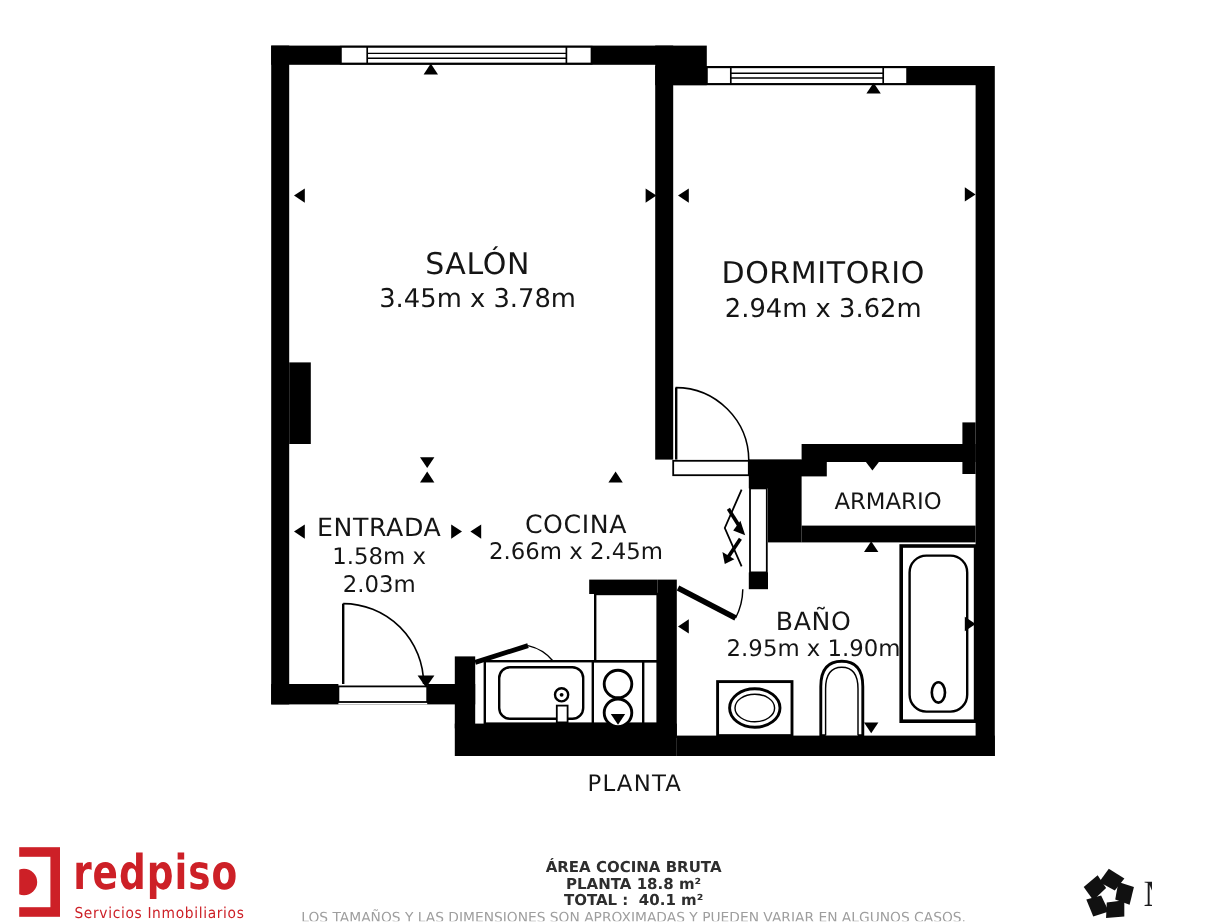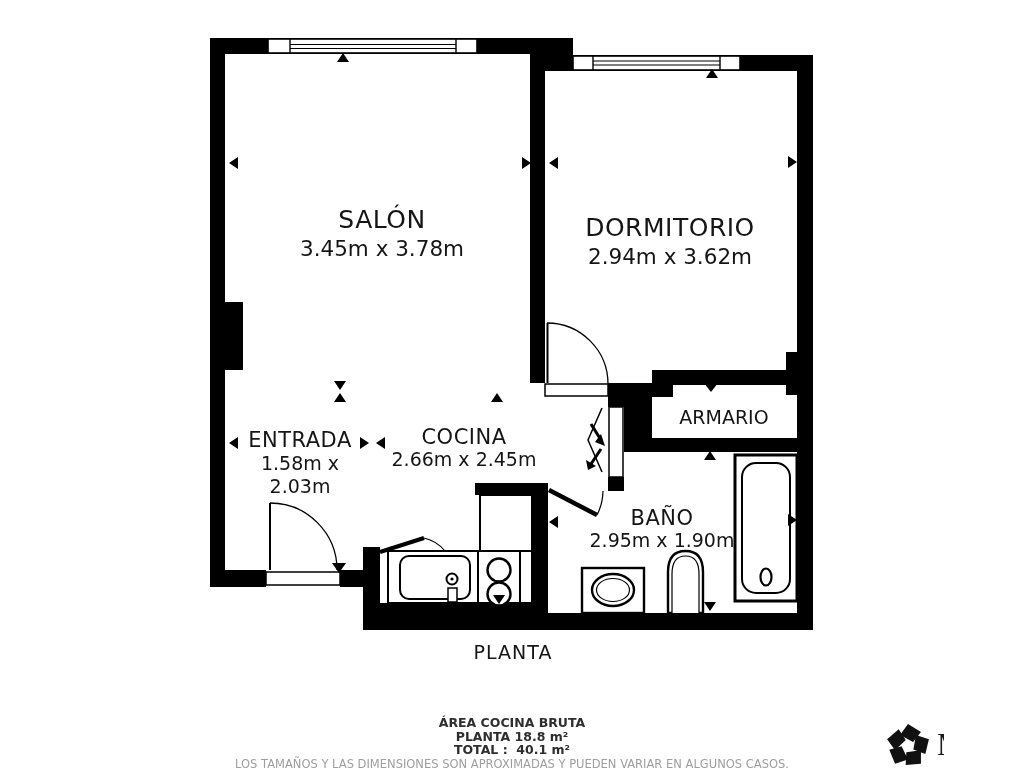--- a/index.html
+++ b/index.html
@@ -1,17 +1,17 @@
 <!DOCTYPE html>
 <html><head>
 <meta charset="utf-8">
 <style>
   html,body{margin:0;padding:0;background:#fff;}
   .stage{position:relative;width:944px;height:768px;background:#ffffff;overflow:hidden;
-         font-family:"DejaVu Sans",sans-serif;}
+         font-family:"DejaVu Sans",sans-serif;margin-left:16px;}
   .plan-svg{position:absolute;left:0;top:0;}
   svg text{fill:#111;}
   .lbl{font-family:"DejaVu Sans",sans-serif;fill:#151515;}
   .room-name{font-size:25px;letter-spacing:.5px;}
   .room-dims{font-size:21.5px;}
   .room-name-sm{font-size:21px;letter-spacing:.5px;}
   .room-dims-sm{font-size:19px;}
   .plan-title{font-size:19px;letter-spacing:1px;}
   .wall{fill:#000;}
   .thinline{stroke:#000;fill:none;}
@@ -191,20 +191,27 @@
 
       <text class="lbl room-name-sm" x="662" y="525">BAÑO</text>
       <text class="lbl room-dims-sm" x="662" y="547">2.95m x 1.90m</text>
 
       <text class="lbl plan-title" x="513" y="659">PLANTA</text>
     </g>
   </svg>
 
   <div class="footer">
 
+    <div class="rp">
+      <div class="rp-square">
+        <div class="rp-dot"></div>
+      </div>
+      <div class="rp-brand">redpiso</div>
+      <div class="rp-tag">Servicios Inmobiliarios</div>
+    </div>
 
     <div class="area">
       <div class="area-line">ÁREA COCINA BRUTA</div>
       <div class="area-line">PLANTA 18.8 m²</div>
       <div class="area-line">TOTAL :  40.1 m²</div>
       <div class="area-disc">LOS TAMAÑOS Y LAS DIMENSIONES SON APROXIMADAS Y PUEDEN VARIAR EN ALGUNOS CASOS.</div>
     </div>
 
     <div class="mp">
       <svg width="44" height="46" viewBox="0 0 44 46">

